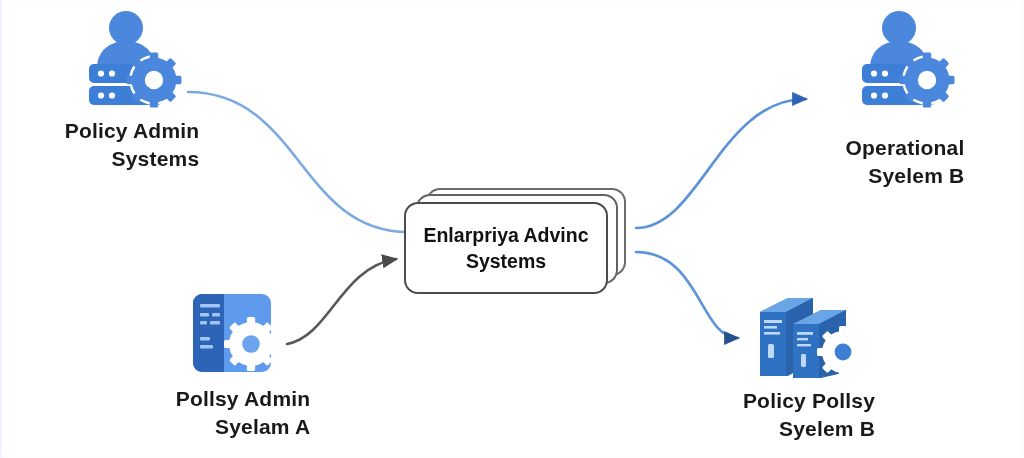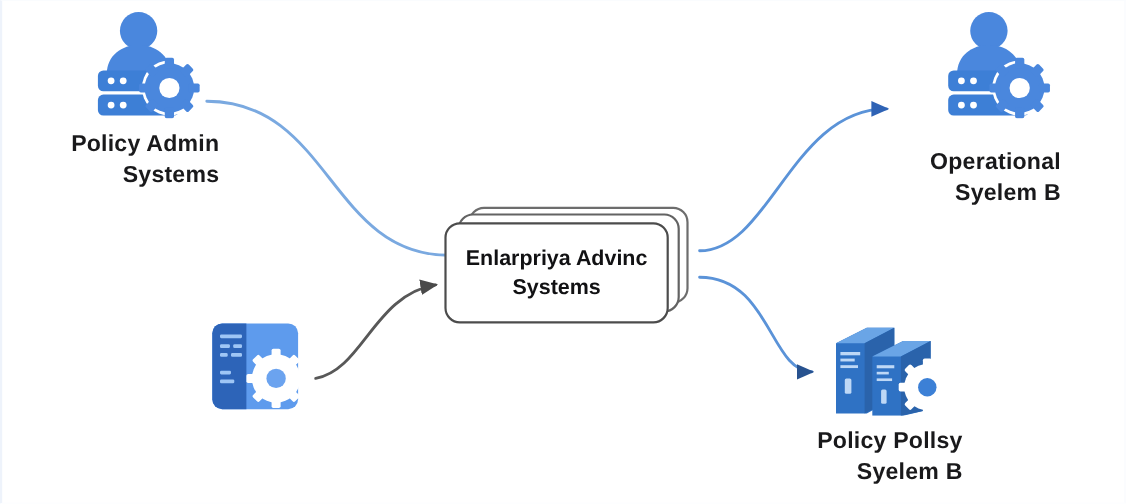--- a/index.html
+++ b/index.html
@@ -213,20 +213,22 @@
             <rect x="17" y="-4.1" width="10" height="8.2" rx="1.6"></rect>
             <rect x="-4.1" y="-27" width="8.2" height="10" rx="1.6" transform="rotate(45)"></rect>
             <rect x="-4.1" y="17" width="8.2" height="10" rx="1.6" transform="rotate(45)"></rect>
             <rect x="-27" y="-4.1" width="10" height="8.2" rx="1.6" transform="rotate(45)"></rect>
             <rect x="17" y="-4.1" width="10" height="8.2" rx="1.6" transform="rotate(45)"></rect>
           </g>
           <circle r="8.8" fill="#6ba3ef"></circle>
         </g>
       </svg>
     </span>
+    <div class="label">Pollsy Admin
+Syelam A</div>
   </div>
 
   <div class="node" id="node-policy-admins-system-b">
     <span class="icon-wrap">
       <svg width="118" height="86" viewBox="0 0 118 86" xmlns="http://www.w3.org/2000/svg">
 
         <polygon points="10,20 38,6 63,6 63,70 38,84 10,84" fill="#2f72c4"></polygon>
         <polygon points="10,20 38,6 63,6 36,20" fill="#6aa5e6"></polygon>
         <polygon points="36,20 63,6 63,70 36,84" fill="#2a63ab"></polygon>
         <rect x="14" y="28" width="18" height="3" fill="#bed8f6"></rect>

